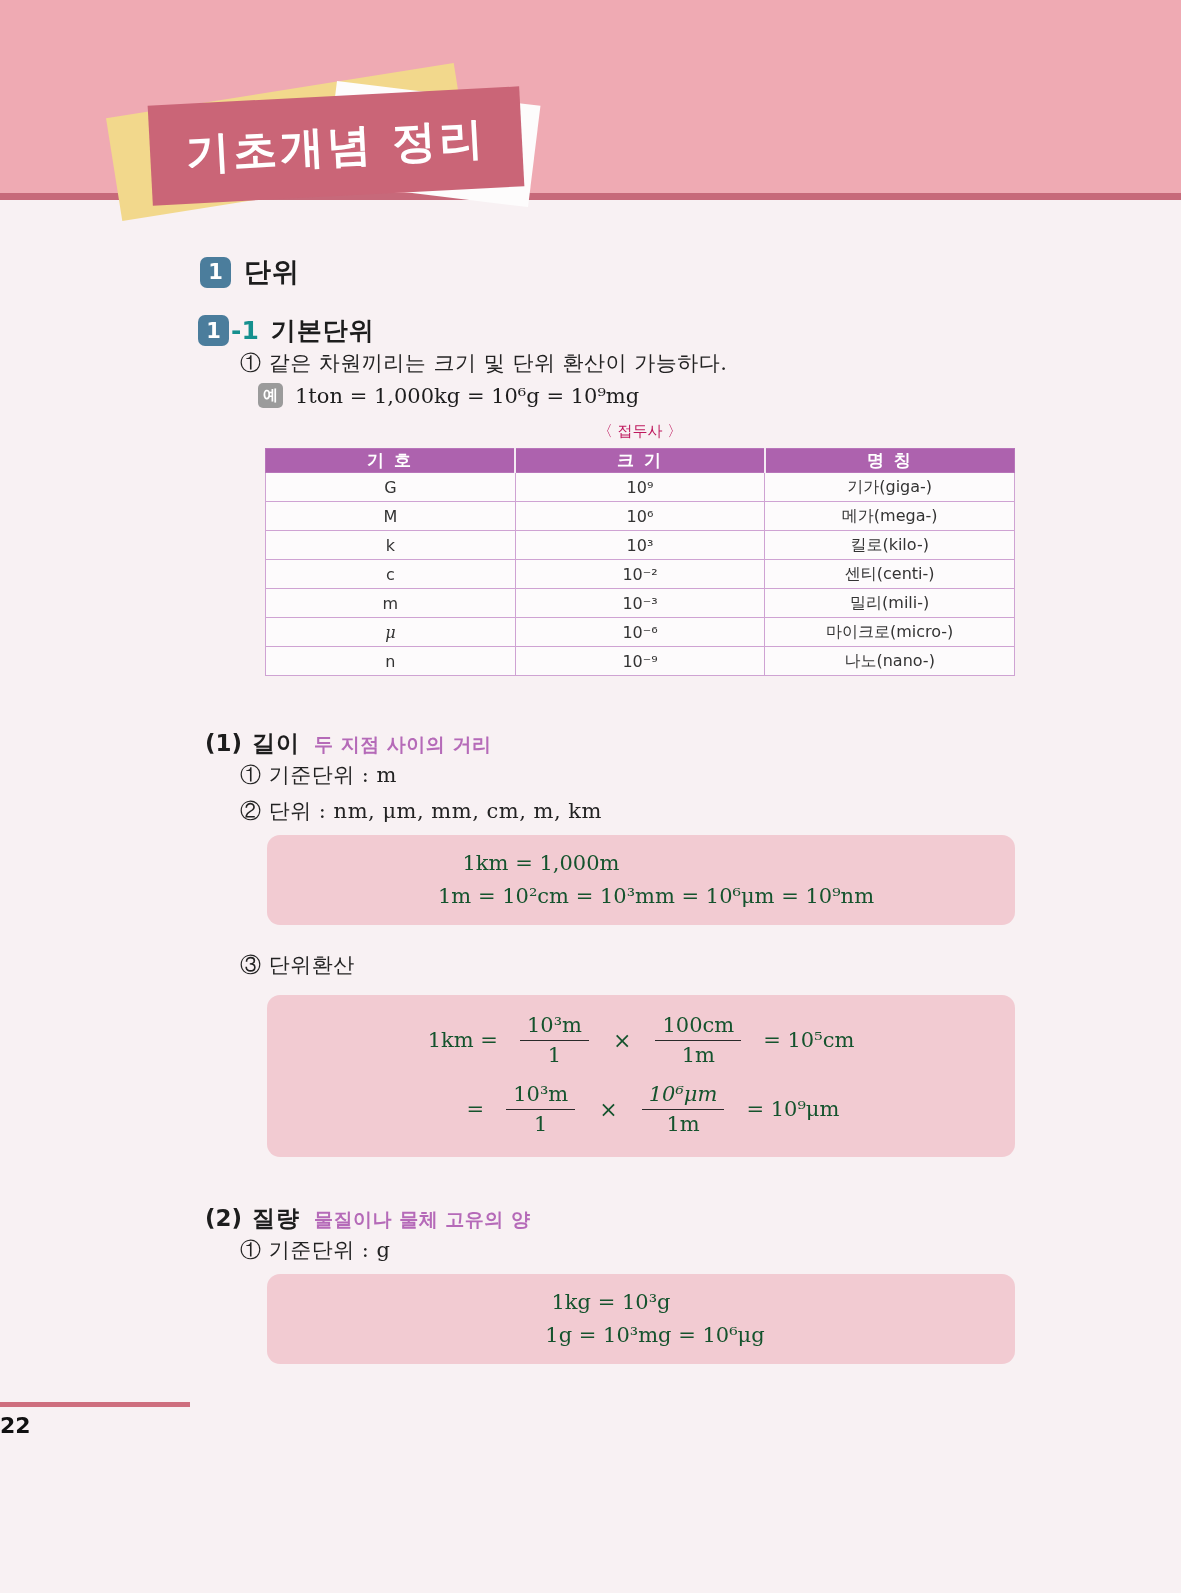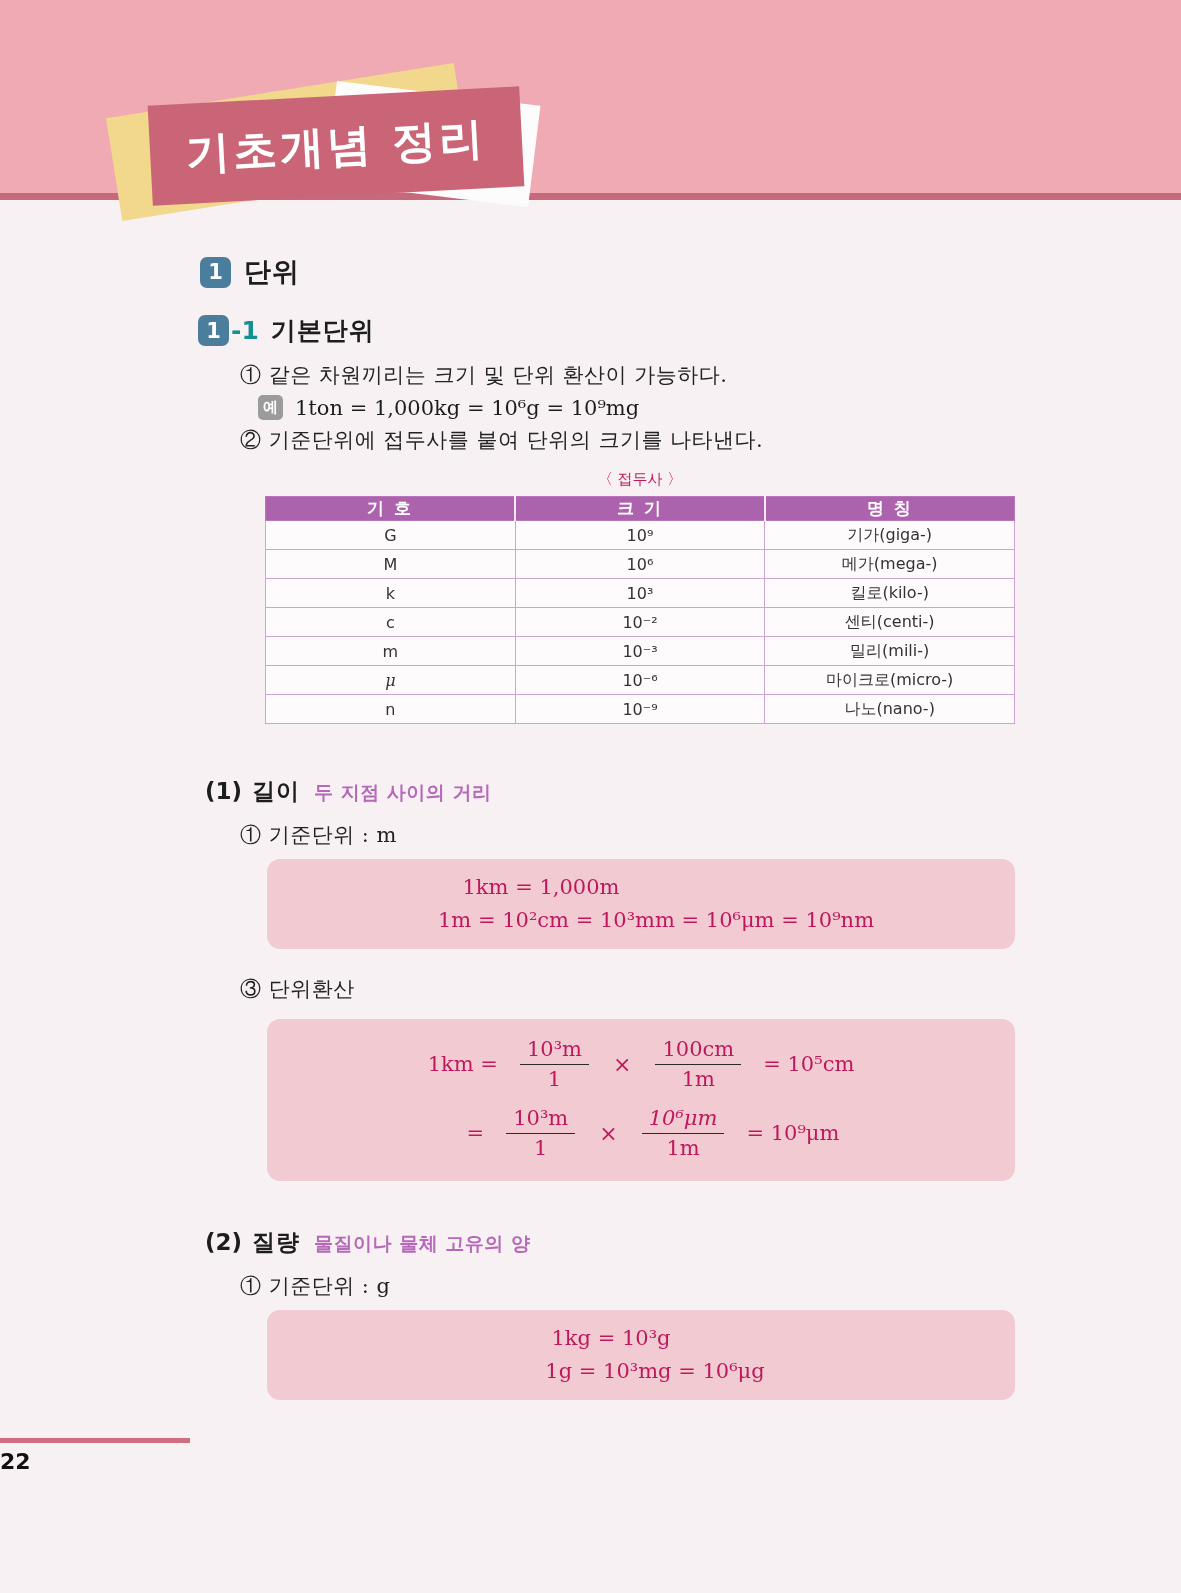--- a/index.html
+++ b/index.html
@@ -21,21 +21,21 @@
   .sec11 { margin:24px 0 0 198px; }
   .num-badge { display:inline-flex; width:31px; height:31px; border-radius:7px; background:#4b7d9c;
                color:#fff; font-size:21px; font-weight:bold; align-items:center; justify-content:center; }
   .sec-title { font-size:27px; font-weight:bold; margin-left:13px; letter-spacing:1px; }
   .sub-suffix { color:#15908e; font-size:25px; font-weight:bold; margin-left:2px; }
   .sec-title2 { font-size:25px; font-weight:bold; margin-left:12px; letter-spacing:1px; }
 
   
   .point { margin-left:240px; font-family:"DejaVu Serif","Liberation Serif",serif;
            font-size:21px; line-height:32px; color:#222; letter-spacing:0.5px; }
-  .p-top12 { margin-top:12px; }
+  .p-top12 { }
   .p-top4  { margin-top:4px; }
   .example-line { margin:4px 0 0 258px; display:flex; align-items:center;
                   font-family:"DejaVu Serif","Liberation Serif",serif; font-size:21px; }
   .ex-badge { display:inline-flex; width:25px; height:25px; border-radius:5px; background:#9b9b9b; color:#fff;
               font-size:15px; font-weight:bold; align-items:center; justify-content:center;
               margin-right:12px; font-family:"DejaVu Sans","Liberation Sans",sans-serif; }
 
   
   .tbl-caption { width:750px; margin:14px 0 7px 265px; text-align:center; font-size:15px; color:#be185d; }
   table.prefix { width:750px; margin-left:265px; border-collapse:collapse; table-layout:fixed; }
@@ -49,21 +49,21 @@
   
   .h2 { margin-left:205px; display:flex; align-items:baseline; }
   .h2-num { font-size:23px; font-weight:bold; }
   .h2-title { font-size:23px; font-weight:bold; margin-left:10px; letter-spacing:1px; }
   .h2-sub { font-size:19px; font-weight:bold; color:#b56ab8; margin-left:14px; letter-spacing:0.5px;text-align:center; }
   .h2-len { margin-top:52px; }
   .h2-mass { margin-top:46px; }
 
   
   .pink-box { width:748px; margin-left:267px; background:#f2cbd2; border-radius:13px;
-              font-family:"DejaVu Serif","Liberation Serif",serif; font-size:21px; color:#be185d; }
+              font-family:"DejaVu Serif","Liberation Serif",serif; font-size:21px; color:#14532d; }
   .box-lines { padding:12px 0; }
   .box-line { text-align:center; line-height:33px; }
   .shift-l100 { transform:translateX(-100px); }
   .shift-r15  { transform:translateX(15px); }
   .shift-l30  { transform:translateX(-30px); }
   .shift-r14  { transform:translateX(14px); }
   .box1 { margin-top:8px; }
   .box3 { margin-top:8px; }
 
   .conv-box { margin-top:14px; padding:18px 0 20px 0; }
@@ -104,21 +104,20 @@
     <span class="sec-title2">기본단위</span>
   </div>
 
   <div class="point p-top12">① 같은 차원끼리는 크기 및 단위 환산이 가능하다.</div>
 
   <div class="example-line">
     <span class="ex-badge">예</span>
     <span>1ton = 1,000kg = 10⁶g = 10⁹mg</span>
   </div>
 
-  <div class="point p-top4">② 기준단위에 접두사를 붙여 단위의 크기를 나타낸다.</div>
 
   <div class="tbl-caption">〈 접두사 〉</div>
   <table class="prefix">
     <thead>
       <tr>
         <th>기 호</th>
         <th>크 기</th>
         <th>명 칭</th>
       </tr>
     </thead>
@@ -160,20 +159,21 @@
       </tr>
     </tbody>
   </table>
 
   <div class="h2 h2-len">
     <span class="h2-num">(1)</span>
     <span class="h2-title">길이</span>
     <span class="h2-sub">두 지점 사이의 거리</span>
   </div>
   <div class="point p-top12">① 기준단위 : m</div>
+  <div class="point p-top4">② 단위 : nm, μm, mm, cm, m, km</div>
 
   <div class="pink-box box1 box-lines">
     <div class="box-line shift-l100">1km = 1,000m</div>
     <div class="box-line shift-r15">1m = 10²cm = 10³mm = 10⁶μm = 10⁹nm</div>
   </div>
 
   <div class="point" style="margin-top:24px;">③ 단위환산</div>
 
   <div class="pink-box conv-box">
     <div class="formula-row">

